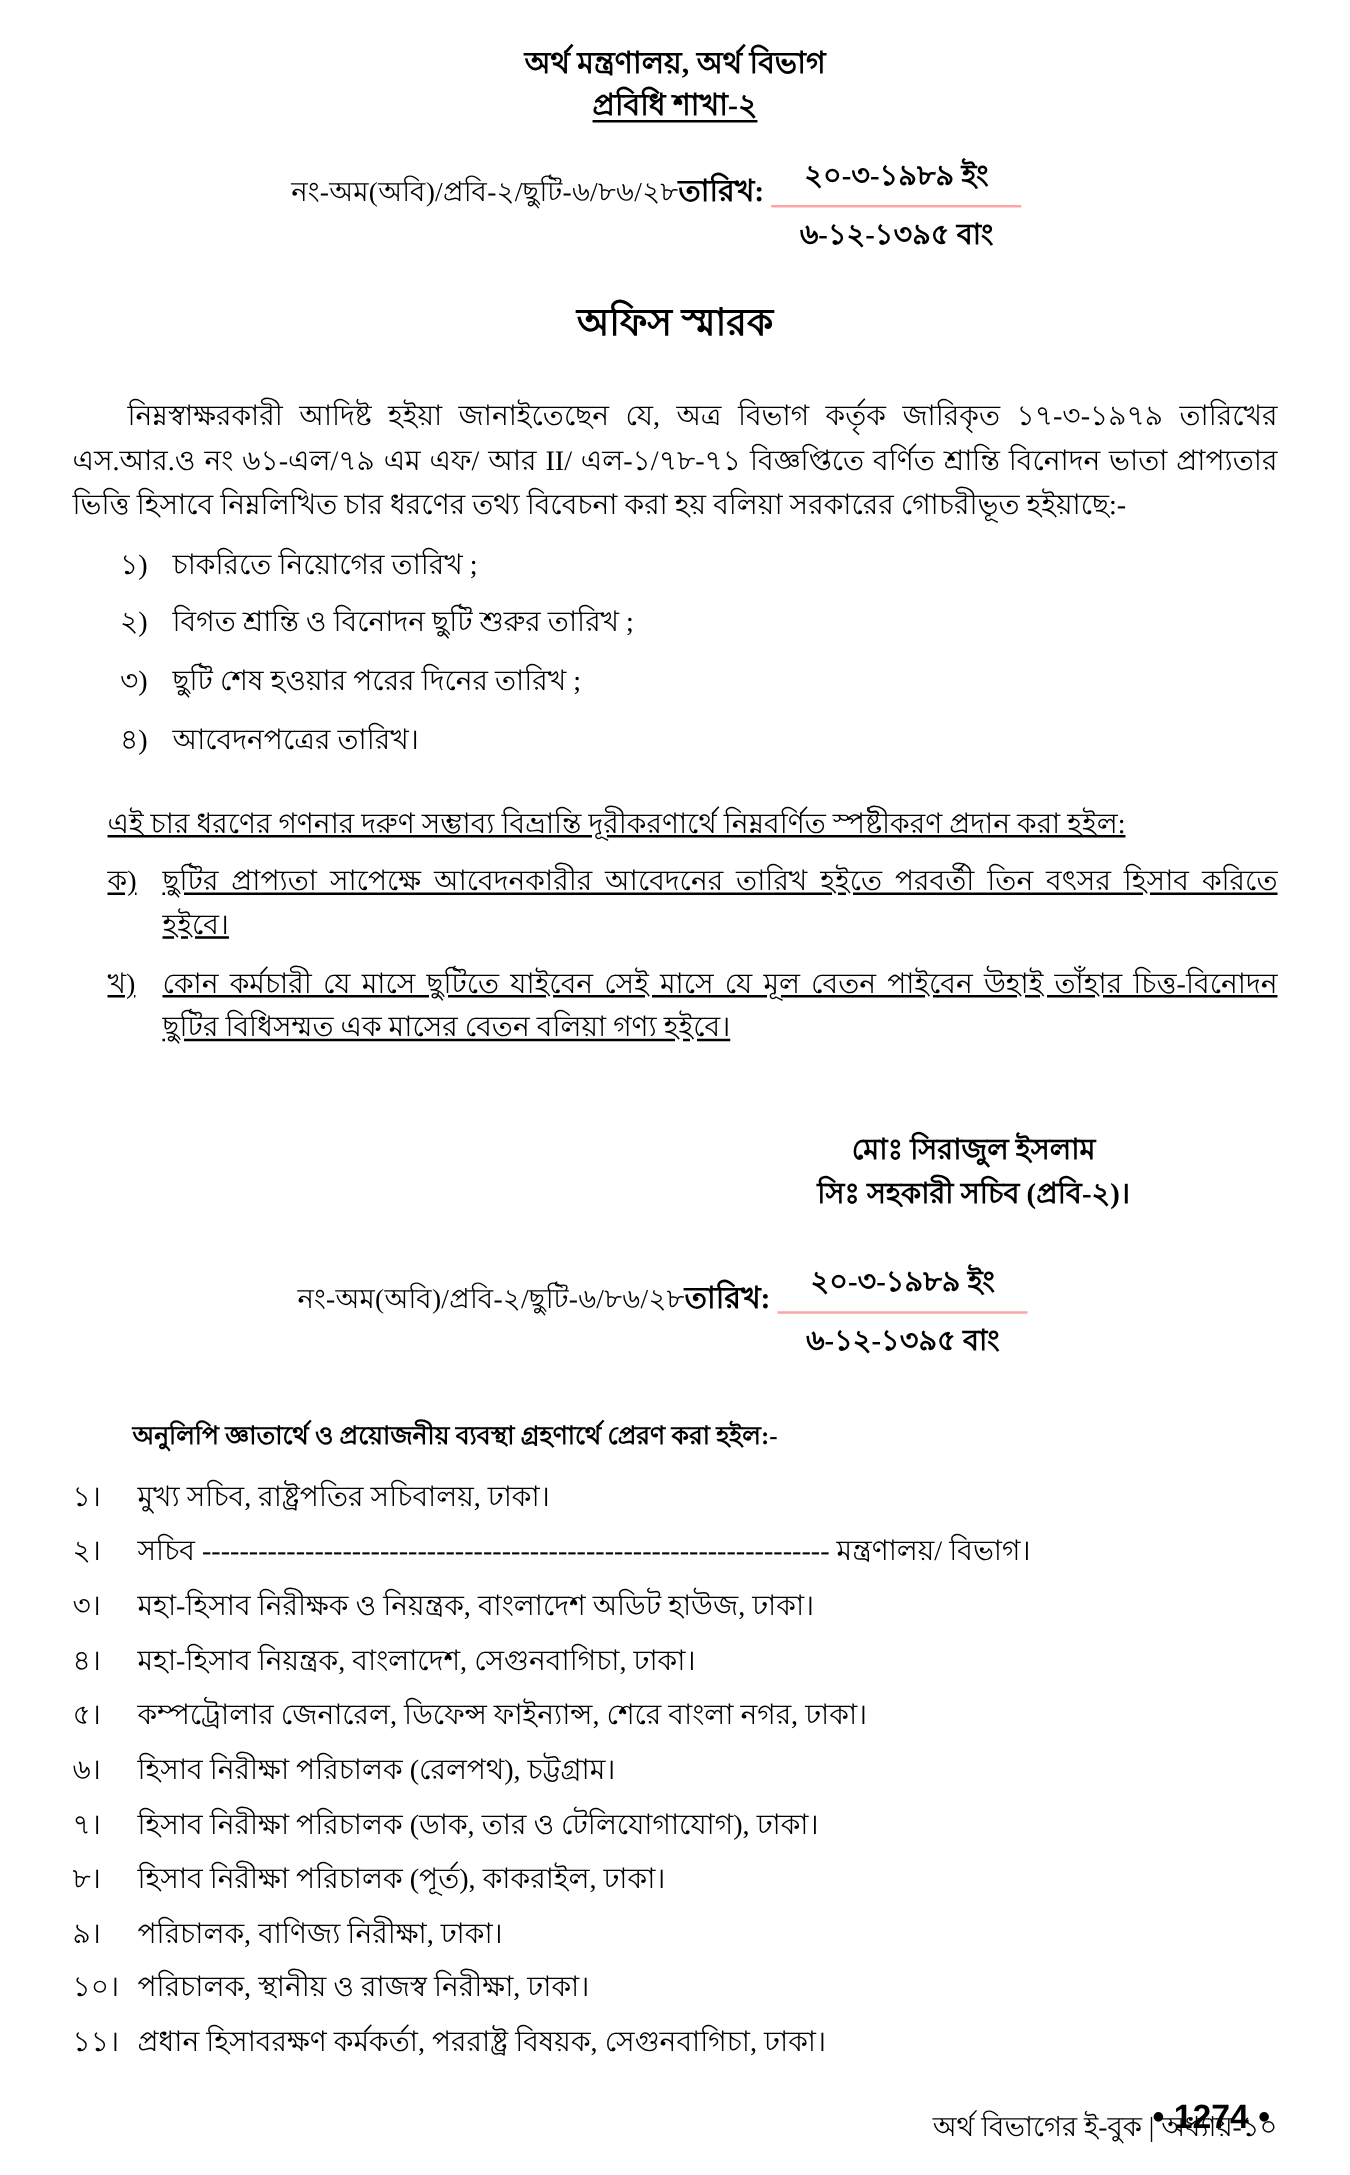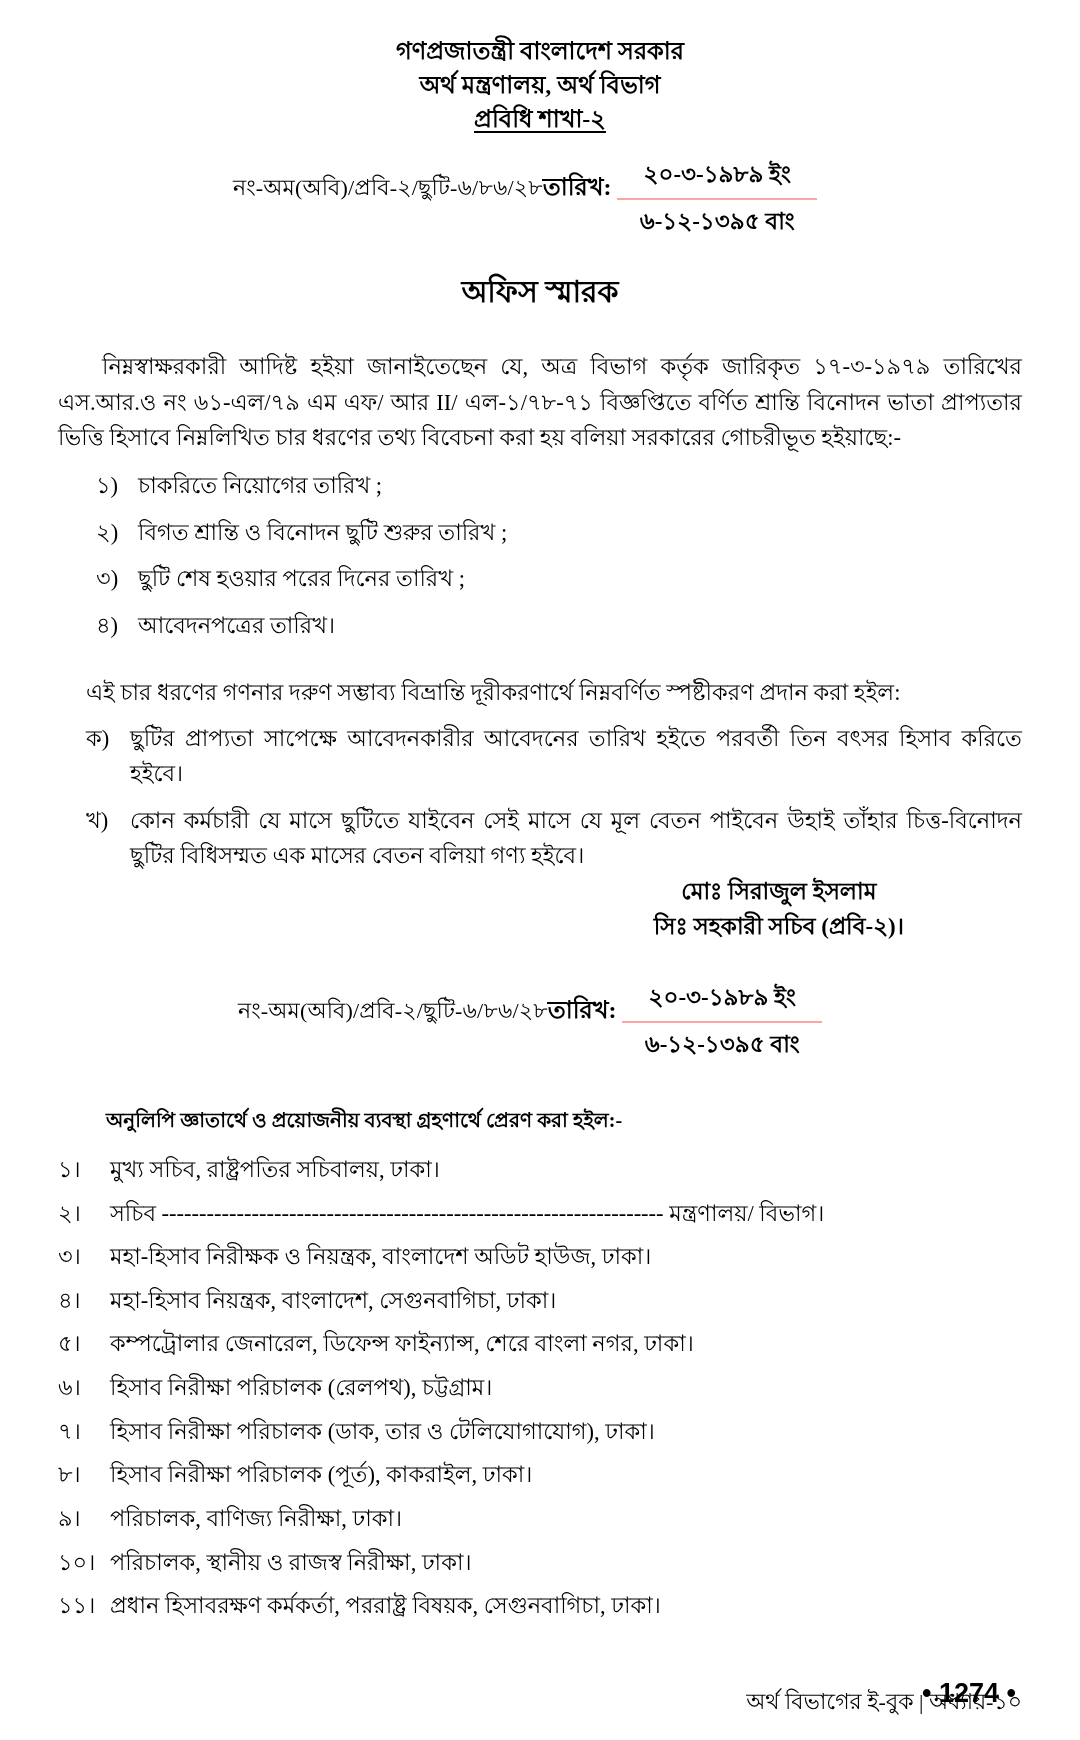--- a/index.html
+++ b/index.html
@@ -103,20 +103,21 @@
   .num-list .li {
     display: flex;
     font-size: 22.5px;
     line-height: 1.45;
     margin-top: 14px;
   }
   .num-list .li .n { width: 42px; flex: 0 0 auto; }
   .clarify-wrap {
     padding-left: 28px;
     margin-top: 34px;
+    text-decoration: underline;
   }
   .clarify-intro {
     font-size: 22.5px;
     line-height: 1.5;
   }
   .clarify-list .li {
     display: flex;
     font-size: 22.5px;
     line-height: 1.55;
     margin-top: 12px;
@@ -126,21 +127,21 @@
   
   .sign-block {
     width: fit-content;
     margin-left: auto;
     margin-right: 118px;
     text-align: center;
     font-size: 23px;
     font-weight: 700;
     line-height: 1.55;
   }
-  .sign-block.first { }
+  .sign-block.first { margin-top: 62px; }
   
   .dist-heading {
     font-size: 20px;
     font-weight: 700;
     margin-top: 40px;
     margin-left: 48px;
   }
   .dist-list { margin-top: 16px; }
   .dist-list .li {
     display: flex;
@@ -174,21 +175,20 @@
     font-weight: 700;
     font-family: "Liberation Sans", sans-serif;
   }
 </style>
 </head>
 <body>
 
 <div class="page">
 
   <div class="doc-header">
-    <div>গণপ্রজাতন্ত্রী বাংলাদেশ সরকার</div>
     <div>অর্থ মন্ত্রণালয়, অর্থ বিভাগ</div>
     <div class="branch">প্রবিধি শাখা-২</div>
   </div>
 
   <div class="ref-row">
     <div class="ref-number">নং-অম(অবি)/প্রবি-২/ছুটি-৬/৮৬/২৮</div>
     <div class="date-block">
       <div class="date-label">তারিখ:</div>
       <div class="date-frac">
         <div class="date-top">২০-৩-১৯৮৯ ইং</div>

